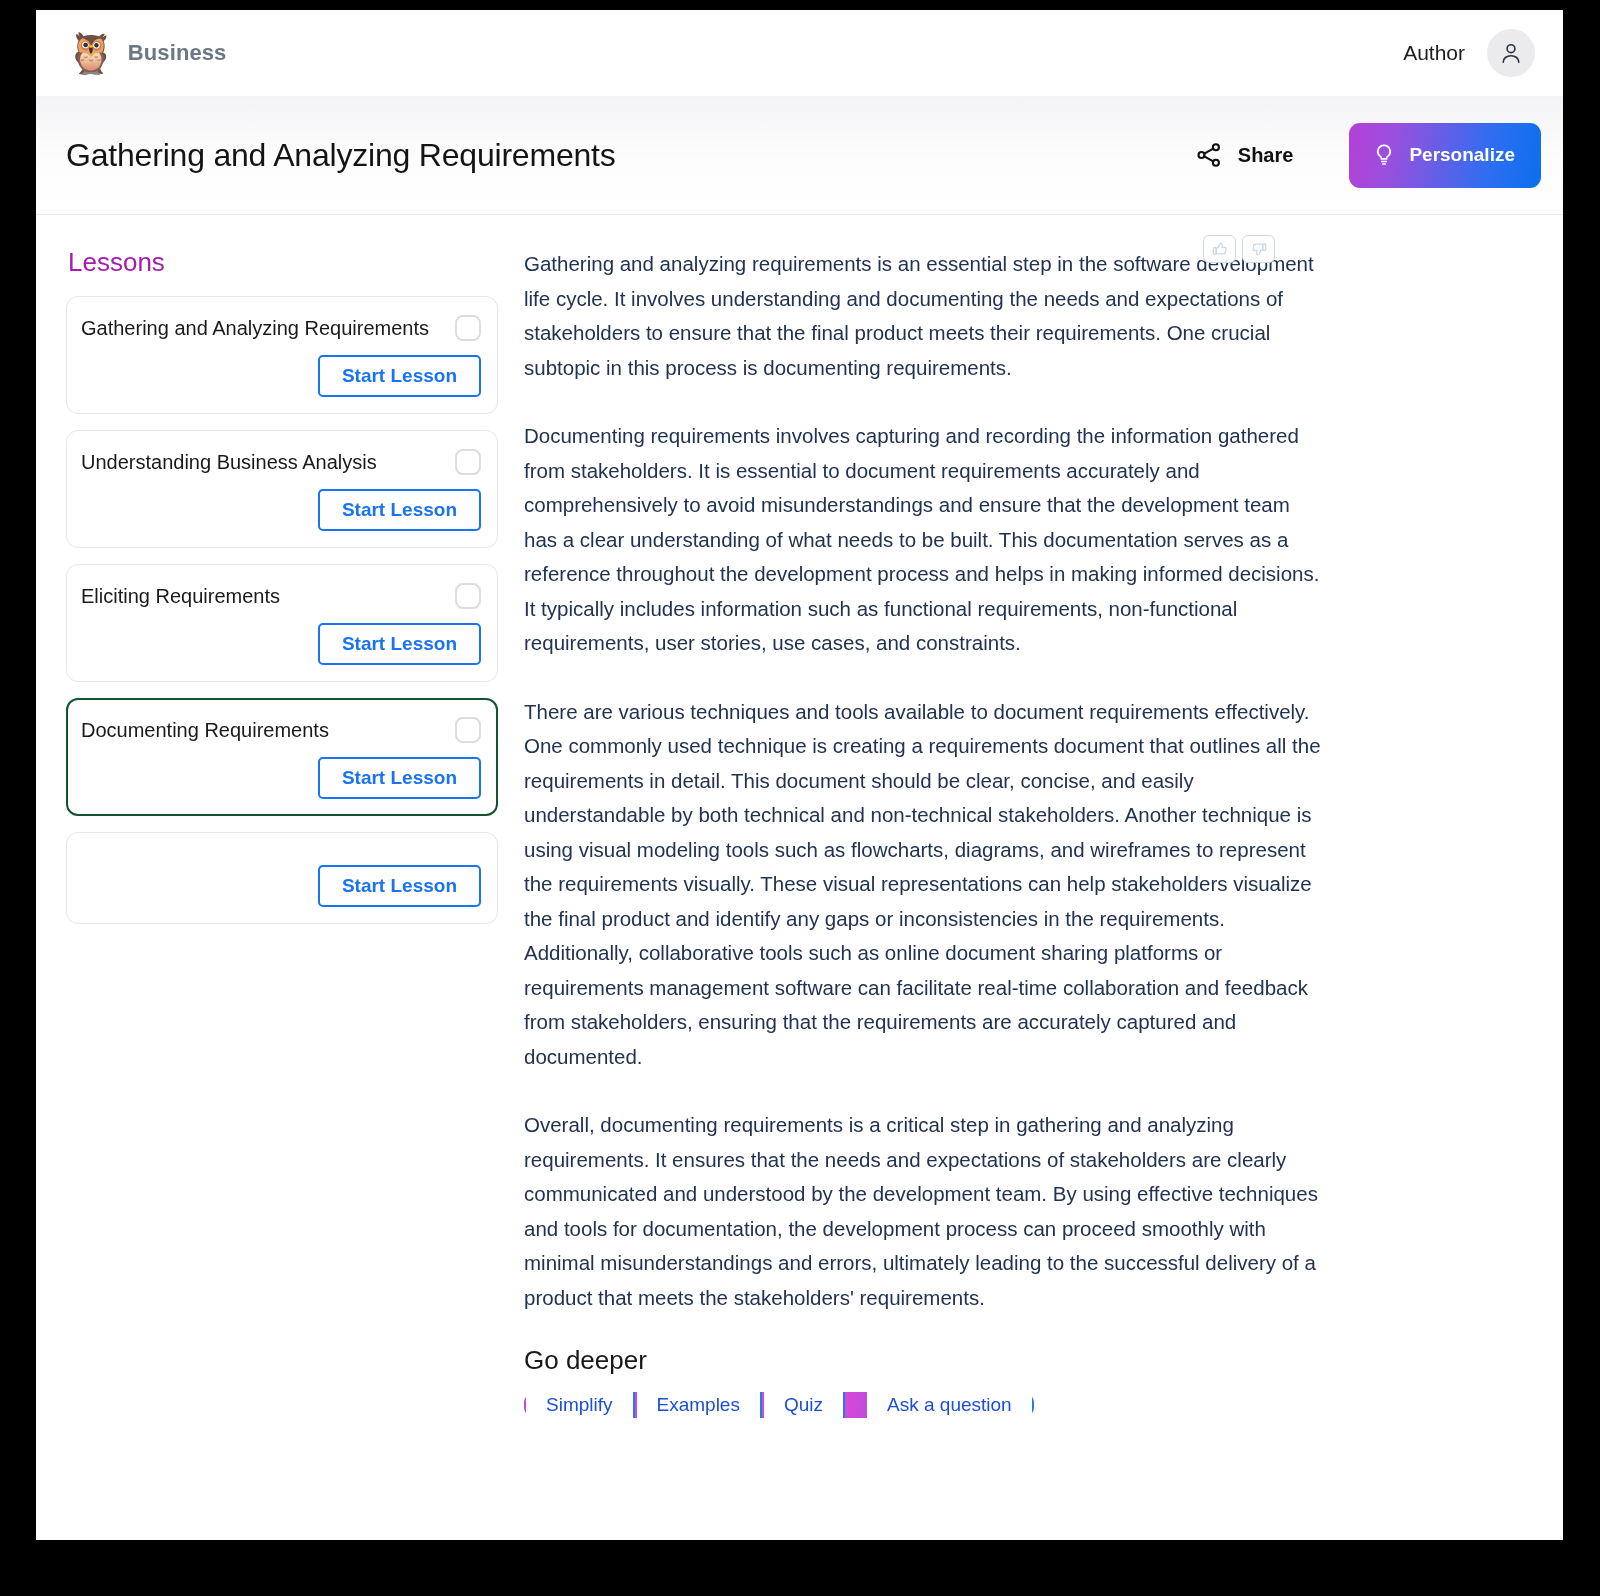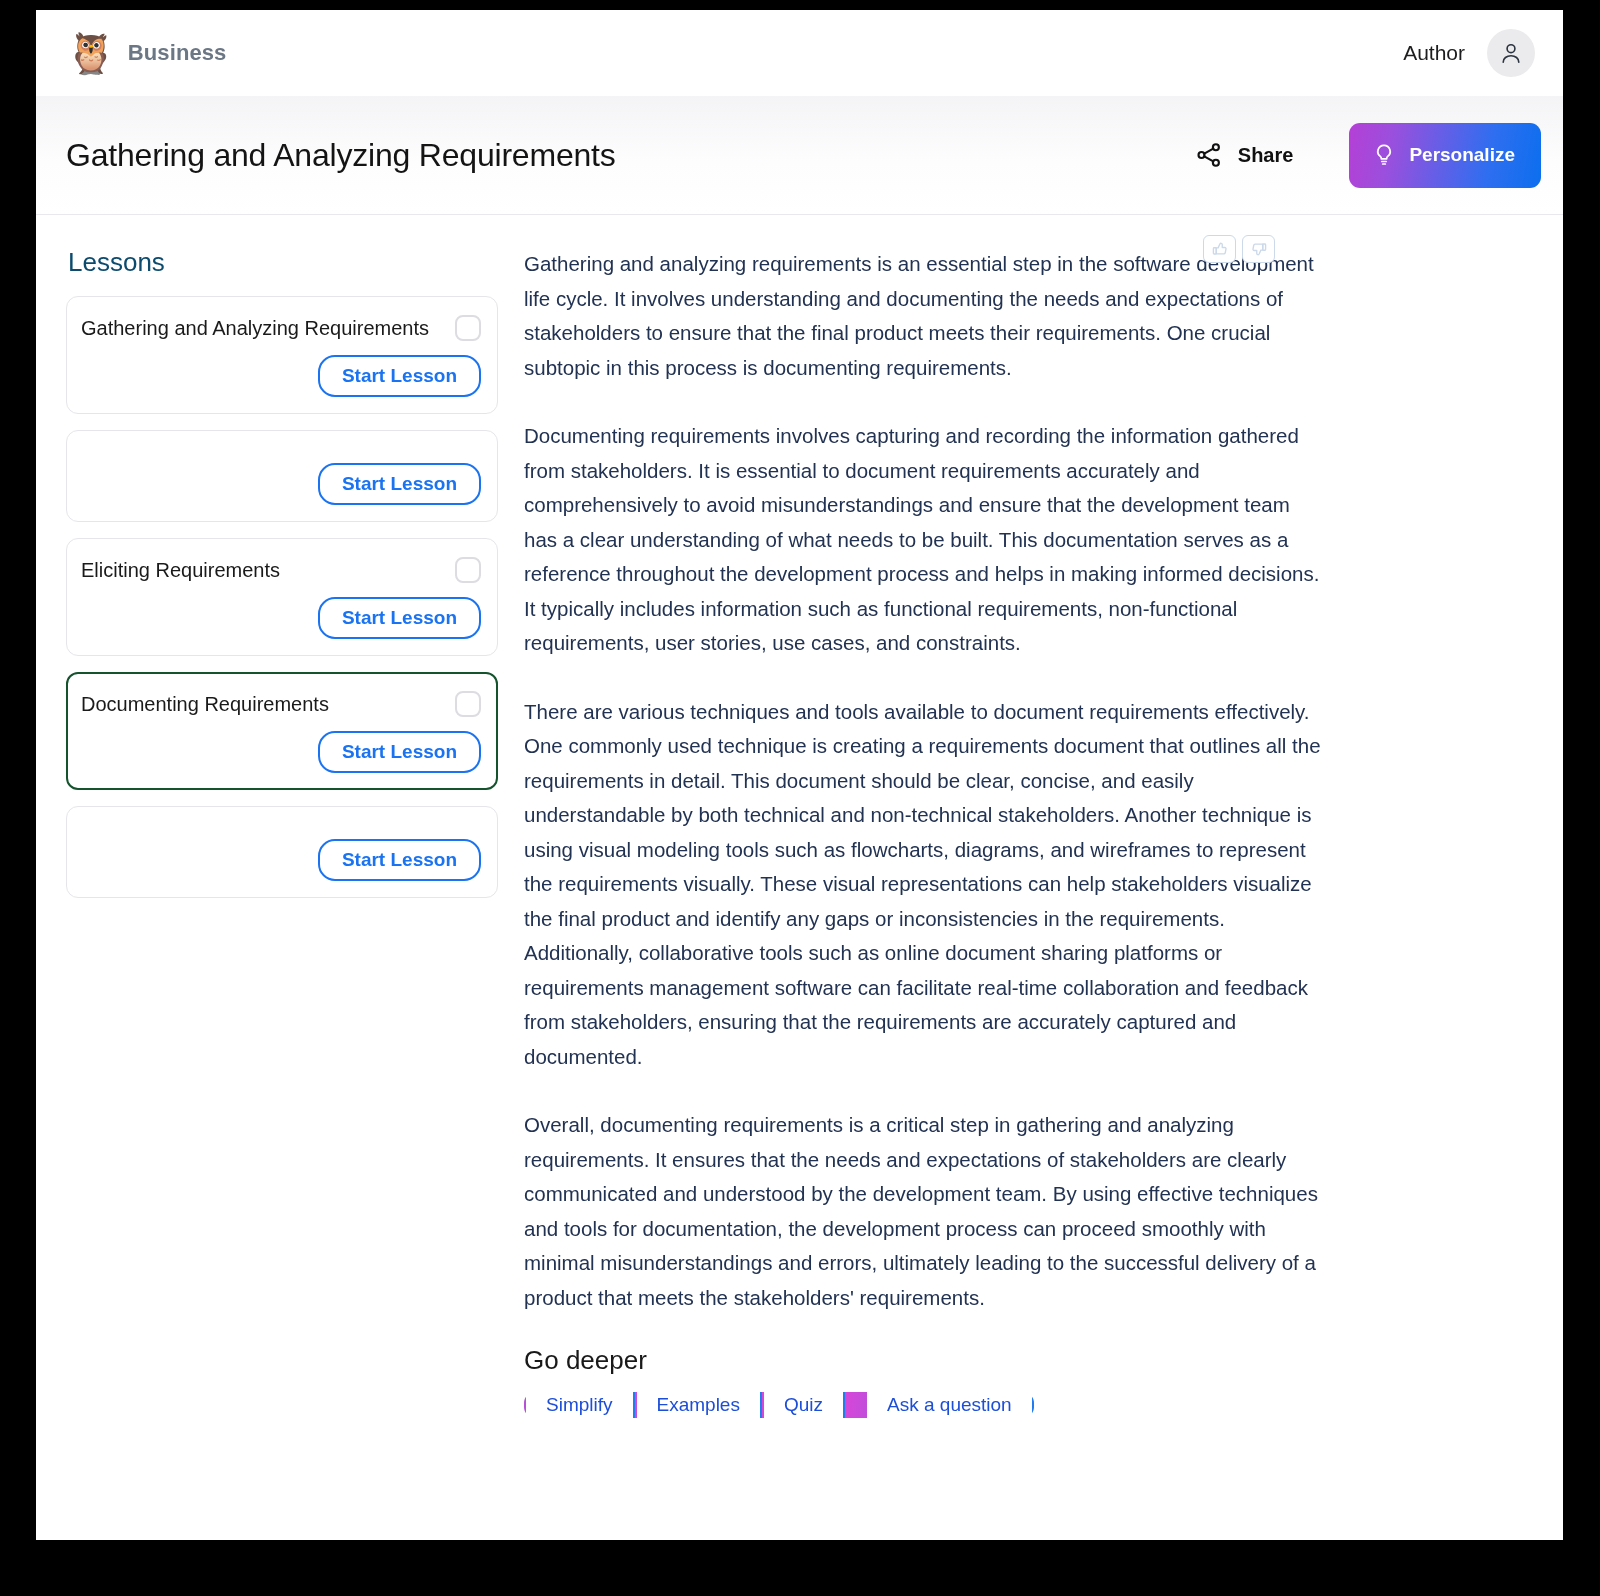--- a/index.html
+++ b/index.html
@@ -77,21 +77,21 @@
   #personalize-label { font-size: 19px; font-weight: bold; color: #ffffff; }
 
   
   #content {
     display: flex;
     padding: 32px 30px 0 30px;
     gap: 0;
   }
   #sidebar { width: 432px; flex: 0 0 432px; }
   #lessons-heading {
-    font-size: 26px; color: #0c4a6e; margin: 0 0 18px 2px;
+    font-size: 26px; color: #a21caf; margin: 0 0 18px 2px;
     font-weight: normal;
   }
   .lesson-card {
     border: 1px solid #e6e6ea;
     border-radius: 12px;
     background: #ffffff;
     padding: 18px 16px 16px 14px;
     margin-bottom: 16px;
   }
   .lesson-card.selected {
@@ -108,21 +108,21 @@
   .lesson-check {
     width: 26px; height: 26px; flex: 0 0 26px;
     border: 2px solid #dcdce1; border-radius: 8px;
     background: #fff; cursor: pointer;
   }
   .lesson-btn-row { display: flex; justify-content: flex-end; margin-top: 14px; }
   .start-lesson-btn {
     border: 2px solid #1a73f0;
     color: #1a73f0;
     background: #ffffff;
-    border-radius: 17px;
+    border-radius: 5px;
     font-size: 19px; font-weight: bold;
     padding: 8px 22px;
     cursor: pointer;
     font-family: inherit;
   }
 
   
   #main {
     flex: 1 1 auto;
     padding-left: 26px;
@@ -231,20 +231,24 @@
         <div class="lesson-row">
           <span class="lesson-title">Gathering and Analyzing Requirements</span>
           <span class="lesson-check"></span>
         </div>
         <div class="lesson-btn-row">
           <button class="start-lesson-btn">Start Lesson</button>
         </div>
       </div>
 
       <div class="lesson-card">
+        <div class="lesson-row">
+          <span class="lesson-title">Understanding Business Analysis</span>
+          <span class="lesson-check"></span>
+        </div>
         <div class="lesson-btn-row">
           <button class="start-lesson-btn">Start Lesson</button>
         </div>
       </div>
 
       <div class="lesson-card">
         <div class="lesson-row">
           <span class="lesson-title">Eliciting Requirements</span>
           <span class="lesson-check"></span>
         </div>

